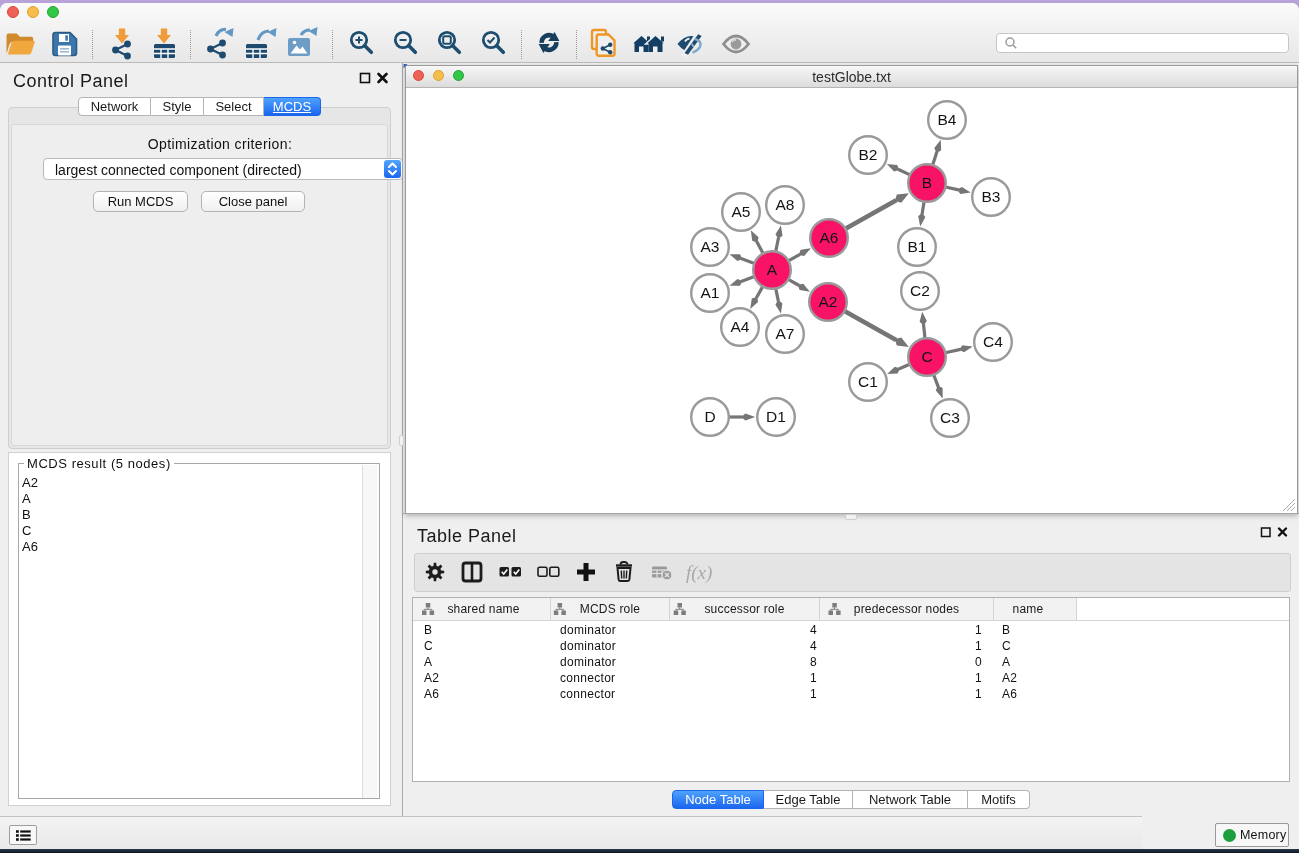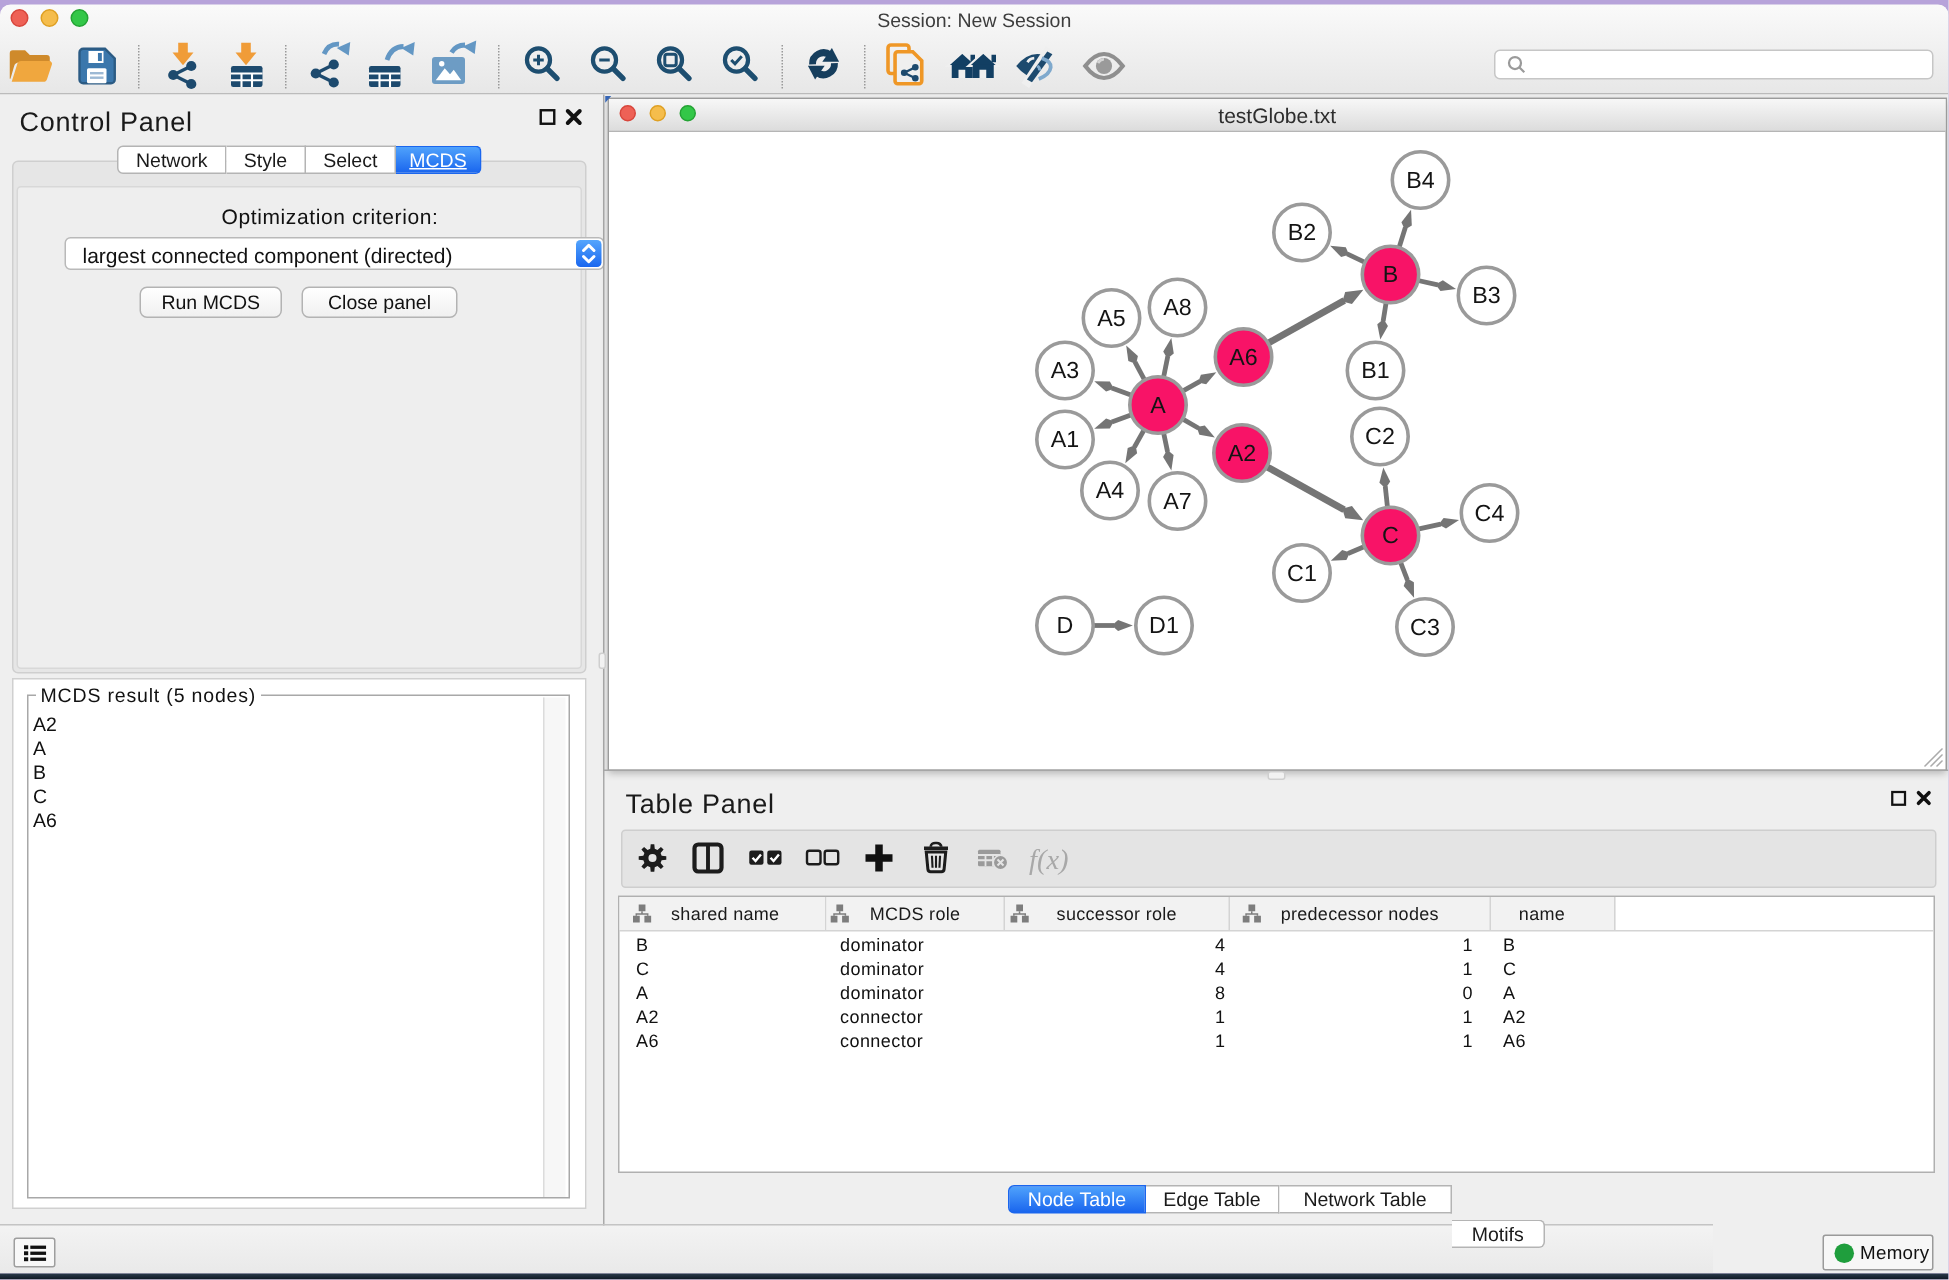--- a/index.html
+++ b/index.html
@@ -60,21 +60,20 @@
 #statusbar { position:absolute; left:0; top:813px; width:1142px; height:33px;
   background:linear-gradient(#f3f3f3,#e9e9e9); border-top:1px solid #c4c4c4;padding-left:36px; }
 </style>
 </head>
 <body>
 <div id="win">
   <div id="header">
     <div class="tl" style="left:7px; background:#ee6156; border:1px solid #d8463c;"></div>
     <div class="tl" style="left:27px; background:#f5bd4c; border:1px solid #dfa023;"></div>
     <div class="tl" style="left:47px; background:#33c748; border:1px solid #24a334;"></div>
-    <div id="title">Session: New Session</div>
     <div class="sep" style="left:92px"></div>
     <div class="sep" style="left:190px"></div>
     <div class="sep" style="left:332px"></div>
     <div class="sep" style="left:521px"></div>
     <div class="sep" style="left:576px"></div>
     <svg width="1299" height="60" style="position:absolute;left:0;top:-3px;">
 
       <path d="M6.5,52.5 v-17 a2,2 0 0 1 2,-2 h8.2 l3.2,3.2 h11.3 a2,2 0 0 1 2,2 v3 h-20.5 a3.4,3.4 0 0 0 -3.3,2.5 l-2.4,8.3 z" fill="#cf8a2b"></path>
       <path d="M7.8,54.5 l3.7,-11.9 a2.7,2.7 0 0 1 2.6,-1.9 h18.8 a1.8,1.8 0 0 1 1.7,2.3 l-3.2,9.6 a2.7,2.7 0 0 1 -2.6,1.9 z" fill="#f0a73e"></path>
 
@@ -455,21 +454,21 @@
       <div class="cell" style="left:11px; top:24px; line-height:16px;">B<br>C<br>A<br>A2<br>A6</div>
       <div class="cell" style="left:147px; top:24px; line-height:16px;">dominator<br>dominator<br>dominator<br>connector<br>connector</div>
       <div class="cell" style="left:330px; top:24px; width:74px; text-align:right; line-height:16px;">4<br>4<br>8<br>1<br>1</div>
       <div class="cell" style="left:500px; top:24px; width:69px; text-align:right; line-height:16px;">1<br>1<br>0<br>1<br>1</div>
       <div class="cell" style="left:589px; top:24px; line-height:16px;">B<br>C<br>A<br>A2<br>A6</div>
     </div>
     <div class="tabs" style="left:270px; top:271px;">
       <div class="tab sel first" style="width:92px;">Node Table</div>
       <div class="tab" style="width:89px;">Edge Table</div>
       <div class="tab" style="width:115px;">Network Table</div>
-      <div class="tab last" style="width:62px;margin-top:23px;">Motifs</div>
+      <div class="tab last" style="width:62px;">Motifs</div>
     </div>
   </div>
 
   <div id="statusbar">
     <div style="position:absolute; left:9px; top:8px; width:28px; height:20px; background:#f8f8f8; border:1px solid #9e9e9e; border-radius:2px;">
       <svg width="26" height="18">
           <g fill="#111">
             <rect x="6" y="4.2" width="2.8" height="2.6"></rect>
             <rect x="6" y="8.2" width="2.8" height="2.6"></rect>
             <rect x="6" y="12.2" width="2.8" height="2.6"></rect>

